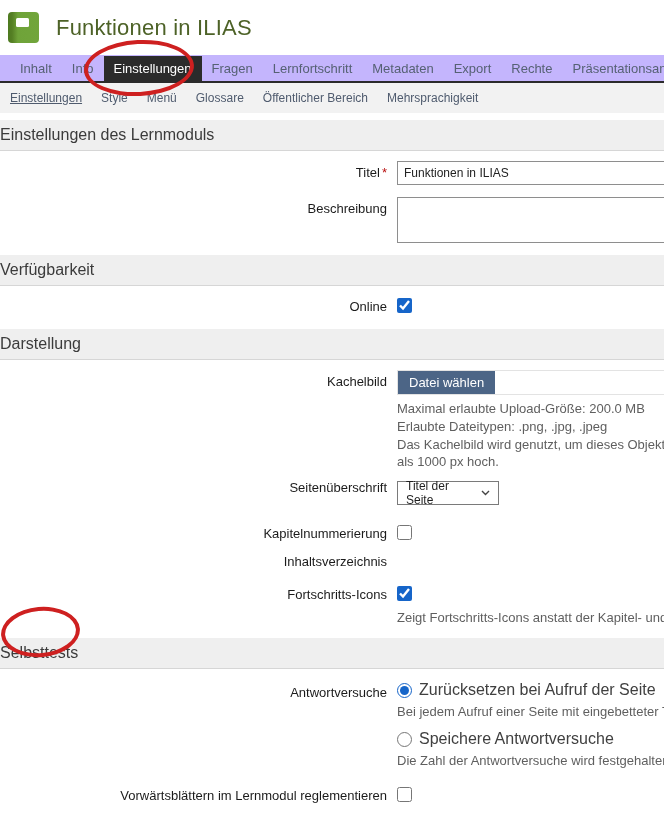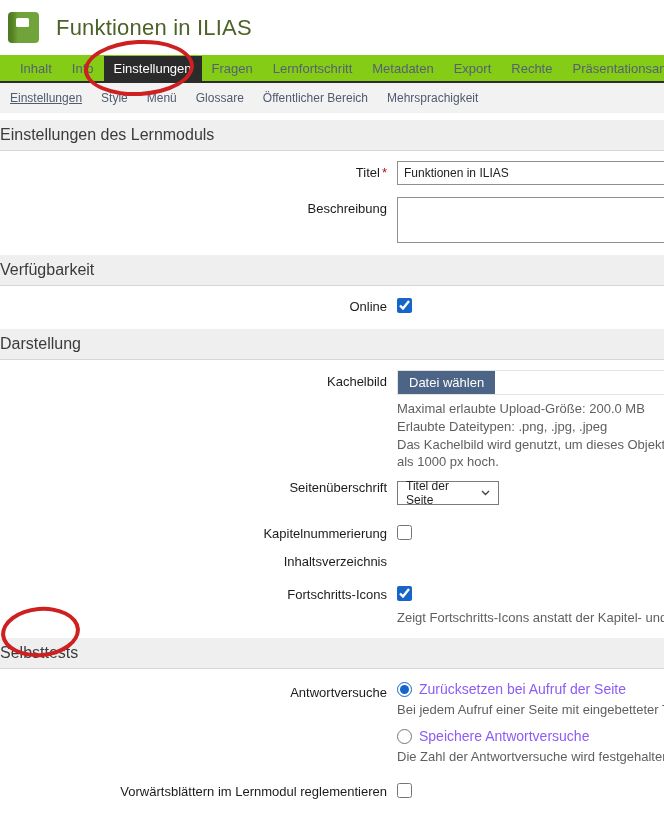--- a/index.html
+++ b/index.html
@@ -20,21 +20,21 @@
   }
   .lm-icon .page {
     position:absolute; left:8px; top:6px; width:13px; height:9px;
     background:#fff; border-radius:1.5px;
   }
   .page-title { margin-left:17px; font-size:22px; color:#4d6227; letter-spacing:0.2px; }
 
   
   .tabbar {
     display:flex; align-items:flex-end; padding-left:10px;
-    border-bottom:2px solid #2b2b2b; height:28px; background:#84cc16;
+    border-bottom:2px solid #2b2b2b; height:28px; background:#c4b5fd;
   }
   .tab {
     font-size:13px; color:#566174; padding:5px 10px; white-space:nowrap; cursor:pointer;
     display:flex; align-items:center; gap:6px;
   }
   .tab.active { background:#2b2b2b; color:#ffffff; }
 
   
   .subtabbar {
     background:#f2f2f2; height:30px; display:flex; align-items:center;
@@ -83,21 +83,21 @@
   .help.tight { margin-top:1px; }
 
   .select {
     display:inline-flex; align-items:center; justify-content:space-between;
     border:1px solid #7a7a7a; background:#fff; font-size:12px; color:#1f1f1f;
     height:24px; padding:0 8px; gap:14px; cursor:pointer;
   }
   .select svg { display:block; }
 
   .radio-line { display:flex; align-items:center; gap:7px; }
-  .radio-label { font-size:14px; color:#8b5cf6; }
+  .radio-label { font-size:16px; color:#404040; }
 
   
   .annot {
     position:absolute; border:4px solid #ce2020; border-radius:50%;
     background:transparent; pointer-events:none;
   }
   .annot-1 { left:84px; top:40px; width:110px; height:56px; transform:rotate(-3deg); }
   .annot-2 { left:1px;  top:607px; width:79px; height:50px; transform:rotate(-5deg); }
 
   

